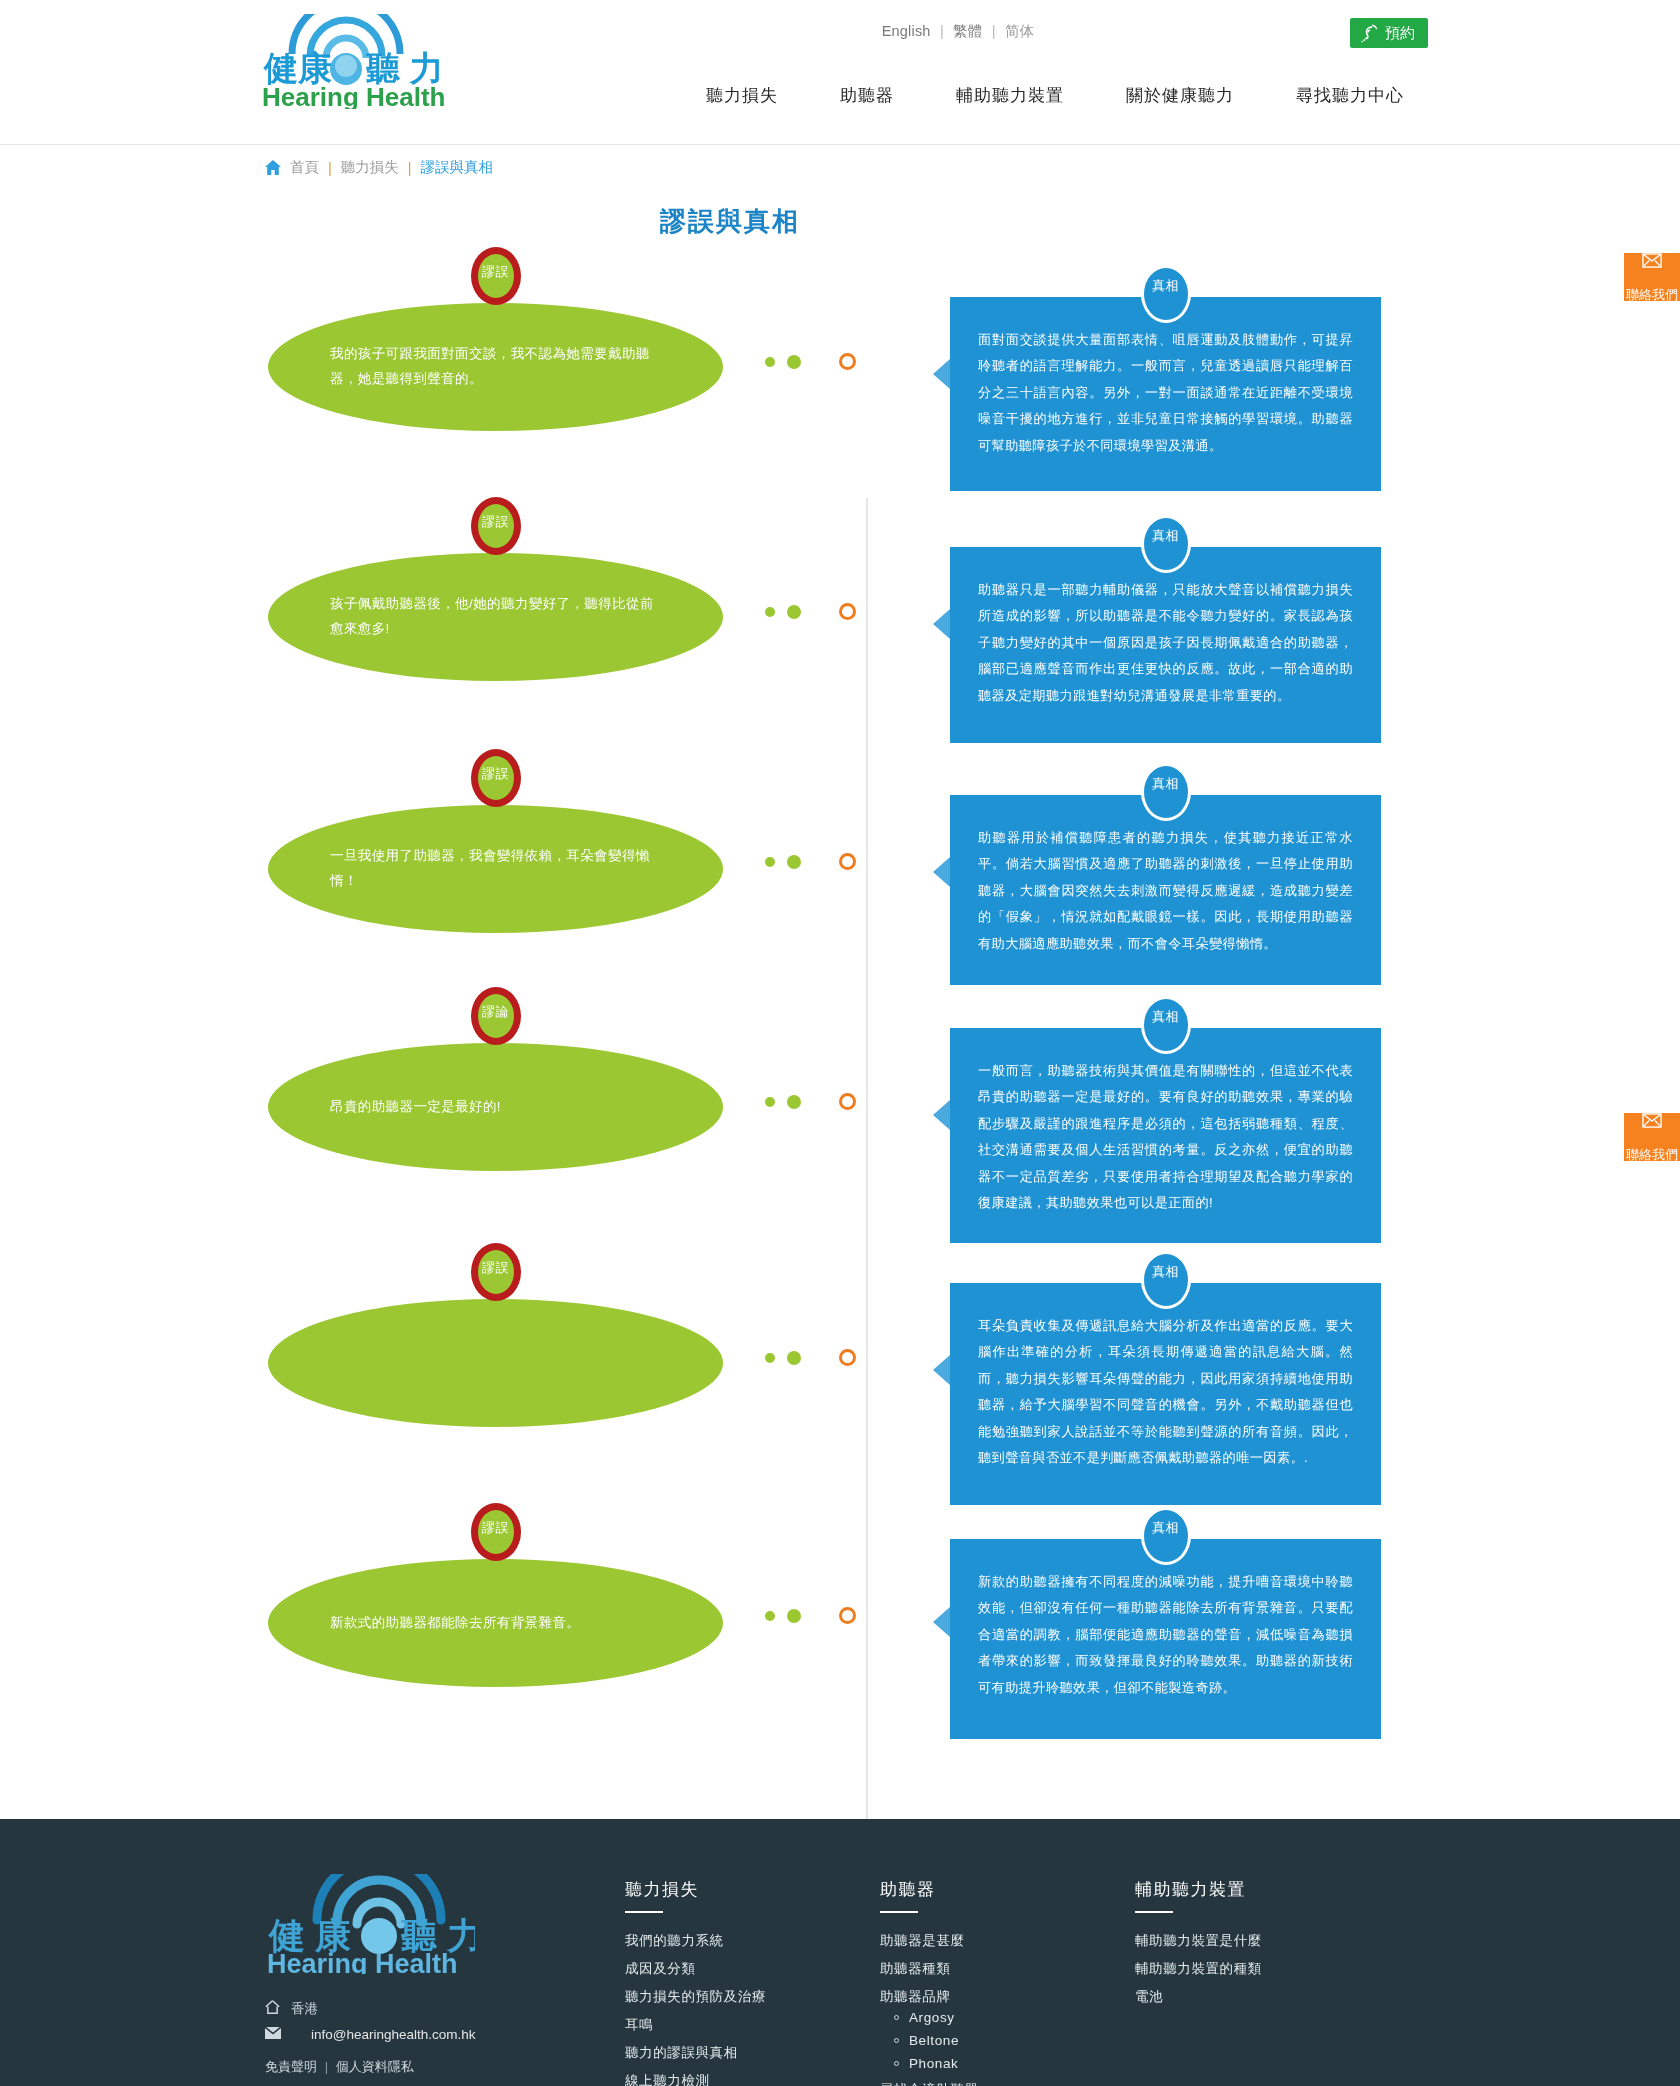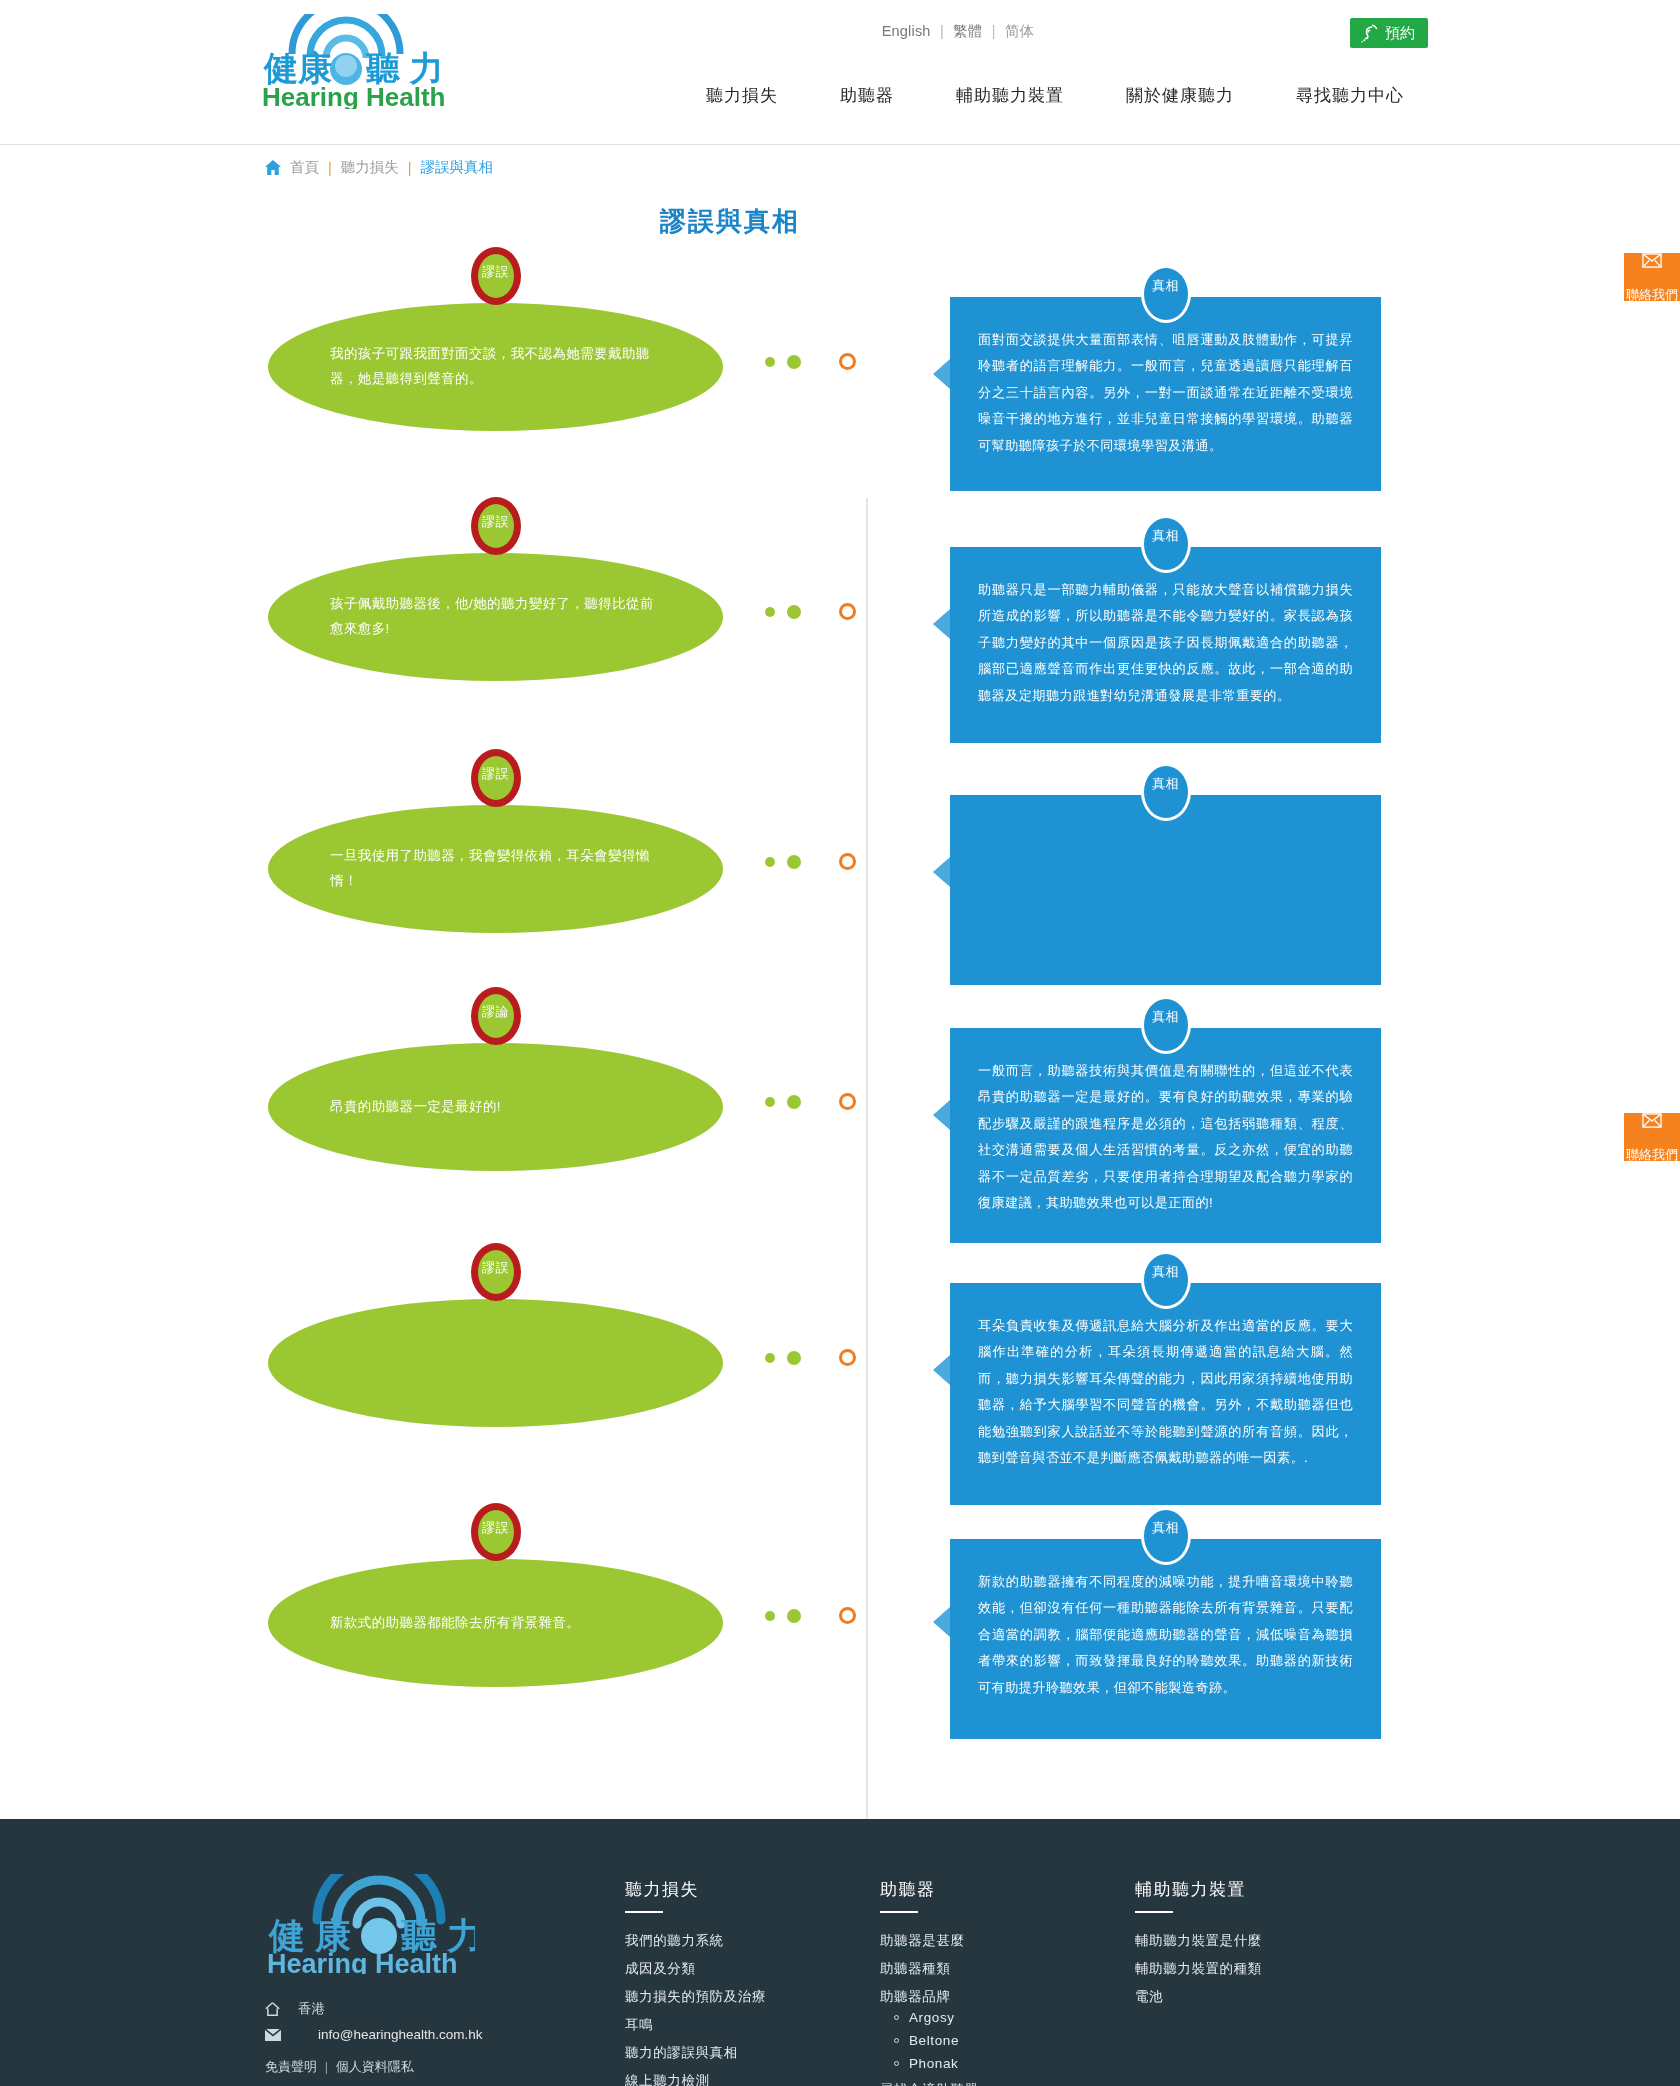--- a/index.html
+++ b/index.html
@@ -255,21 +255,21 @@
     position: relative;
     width: 1680px;
     padding-left: 265px;
     padding-right: 180px;
     display: flex;
     align-items: flex-start;
   }
   .f-brand { width: 360px; }
   .f-logo { margin-bottom: 22px; }
   .f-contact-line {
-    display: flex; align-items: center; gap: 18px;
+    display: flex; gap: 11px;
     color: #cfd8dd; font-size: 13.5px; margin-bottom: 9px;
   }
   .f-contact-line a { color:#e5e5e5; text-decoration:none; cursor:pointer;padding-left:19px; }
   .f-legal { margin-top: 16px; font-size: 13px; color: #cfd8dd; }
   .f-legal a { color: #cfd8dd; text-decoration: none; cursor: pointer; }
   .f-legal .bar { color:#8b9aa2; margin: 0 4px; }
 
   .f-col { width: 255px; padding-top: 4px; }
   .f-col.col1 { margin-left: 0; }
   .f-col h4 {
@@ -419,20 +419,21 @@
       <div class="myth-text">一旦我使用了助聽器，我會變得依賴，耳朵會變得懶惰！</div>
     </div>
     <div class="dots" style="left:765px; top:98px;">
       <span class="dot-sm"></span>
       <span class="dot-md"></span>
       <span class="dot-ring"></span>
     </div>
     <div class="truth" style="top:40px; height:190px;">
       <div class="truth-badge">真相</div>
       <div class="truth-arrow" style="top:62px;"></div>
+      <div class="truth-text">助聽器用於補償聽障患者的聽力損失，使其聽力接近正常水平。倘若大腦習慣及適應了助聽器的刺激後，一旦停止使用助聽器，大腦會因突然失去刺激而變得反應遲緩，造成聽力變差的「假象」，情況就如配戴眼鏡一樣。因此，長期使用助聽器有助大腦適應助聽效果，而不會令耳朵變得懶惰。</div>
     </div>
   </div>
 
   <div class="row" style="height:256px;">
     <div class="myth" style="top:48px;">
       <div class="myth-badge">謬論</div>
       <div class="myth-text">昂貴的助聽器一定是最好的!</div>
     </div>
     <div class="dots" style="left:765px; top:98px;">
       <span class="dot-sm"></span>

